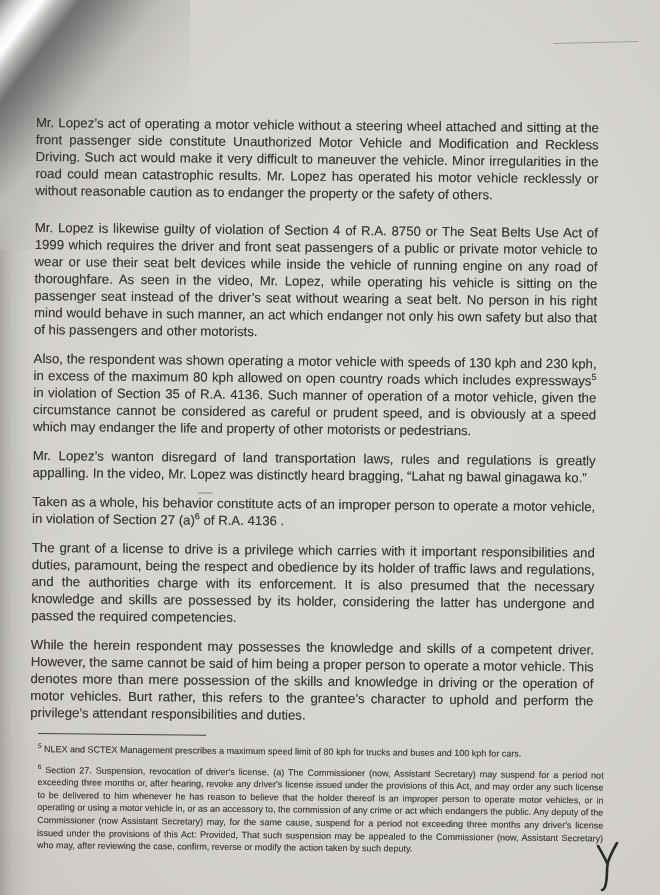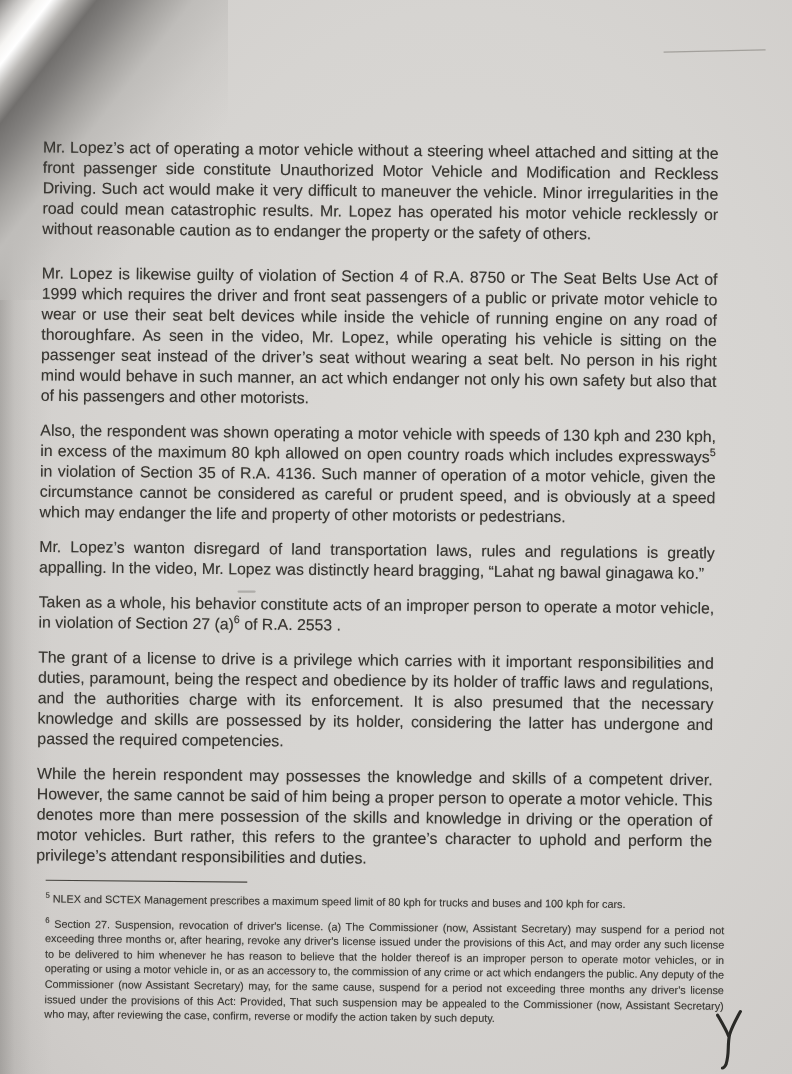--- a/index.html
+++ b/index.html
@@ -80,21 +80,21 @@
   <div class="content">
 
     <p class="para first"><span>Mr. Lopez’s act of operating a motor vehicle without a steering wheel attached and sitting at the front passenger side constitute Unauthorized Motor Vehicle and Modification and Reckless Driving. Such act would make it very difficult to maneuver the vehicle. Minor irregularities in the road could mean catastrophic results. Mr. Lopez has operated his motor vehicle recklessly or without reasonable caution as to endanger the property or the safety of others.</span></p>
 
     <p class="para"><span>Mr. Lopez is likewise guilty of violation of Section 4 of R.A. 8750 or The Seat Belts Use Act of 1999 which requires the driver and front seat passengers of a public or private motor vehicle to wear or use their seat belt devices while inside the vehicle of running engine on any road of thoroughfare. As seen in the video, Mr. Lopez, while operating his vehicle is sitting on the passenger seat instead of the driver’s seat without wearing a seat belt. No person in his right mind would behave in such manner, an act which endanger not only his own safety but also that of his passengers and other motorists.</span></p>
 
     <p class="para"><span>Also, the respondent was shown operating a motor vehicle with speeds of 130 kph and 230 kph, in excess of the maximum 80 kph allowed on open country roads which includes expressways</span><sup>5</sup><span> in violation of Section 35 of R.A. 4136. Such manner of operation of a motor vehicle, given the circumstance cannot be considered as careful or prudent speed, and is obviously at a speed which may endanger the life and property of other motorists or pedestrians.</span></p>
 
     <p class="para"><span>Mr. Lopez’s wanton disregard of land transportation laws, rules and regulations is greatly appalling. In the video, Mr. Lopez was distinctly heard bragging, “Lahat ng bawal ginagawa ko.”</span></p>
 
-    <p class="para"><span>Taken as a whole, his behavior constitute acts of an improper person to operate a motor vehicle, in violation of Section 27 (a)</span><sup>6</sup><span> of R.A. 2553 .</span></p>
+    <p class="para"><span>Taken as a whole, his behavior constitute acts of an improper person to operate a motor vehicle, in violation of Section 27 (a)</span><sup>6</sup><span> of R.A. 4136 .</span></p>
 
     <p class="para"><span>The grant of a license to drive is a privilege which carries with it important responsibilities and duties, paramount, being the respect and obedience by its holder of traffic laws and regulations, and the authorities charge with its enforcement. It is also presumed that the necessary knowledge and skills are possessed by its holder, considering the latter has undergone and passed the required competencies.</span></p>
 
     <p class="para"><span>While the herein respondent may possesses the knowledge and skills of a competent driver. However, the same cannot be said of him being a proper person to operate a motor vehicle. This denotes more than mere possession of the skills and knowledge in driving or the operation of motor vehicles. Burt rather, this refers to the grantee’s character to uphold and perform the privilege’s attendant responsibilities and duties.</span></p>
 
     <div class="fn-sep"></div>
 
     <div class="footnotes">
       <p class="fn"><sup>5</sup> <span>NLEX and SCTEX Management prescribes a maximum speed limit of 80 kph for trucks and buses and 100 kph for cars.</span></p>
       <p class="fn"><sup>6</sup> <span>Section 27. Suspension, revocation of driver's license. (a) The Commissioner (now, Assistant Secretary) may suspend for a period not exceeding three months or, after hearing, revoke any driver's license issued under the provisions of this Act, and may order any such license to be delivered to him whenever he has reason to believe that the holder thereof is an improper person to operate motor vehicles, or in operating or using a motor vehicle in, or as an accessory to, the commission of any crime or act which endangers the public. Any deputy of the Commissioner (now Assistant Secretary) may, for the same cause, suspend for a period not exceeding three months any driver's license issued under the provisions of this Act: Provided, That such suspension may be appealed to the Commissioner (now, Assistant Secretary) who may, after reviewing the case, confirm, reverse or modify the action taken by such deputy.</span></p>

